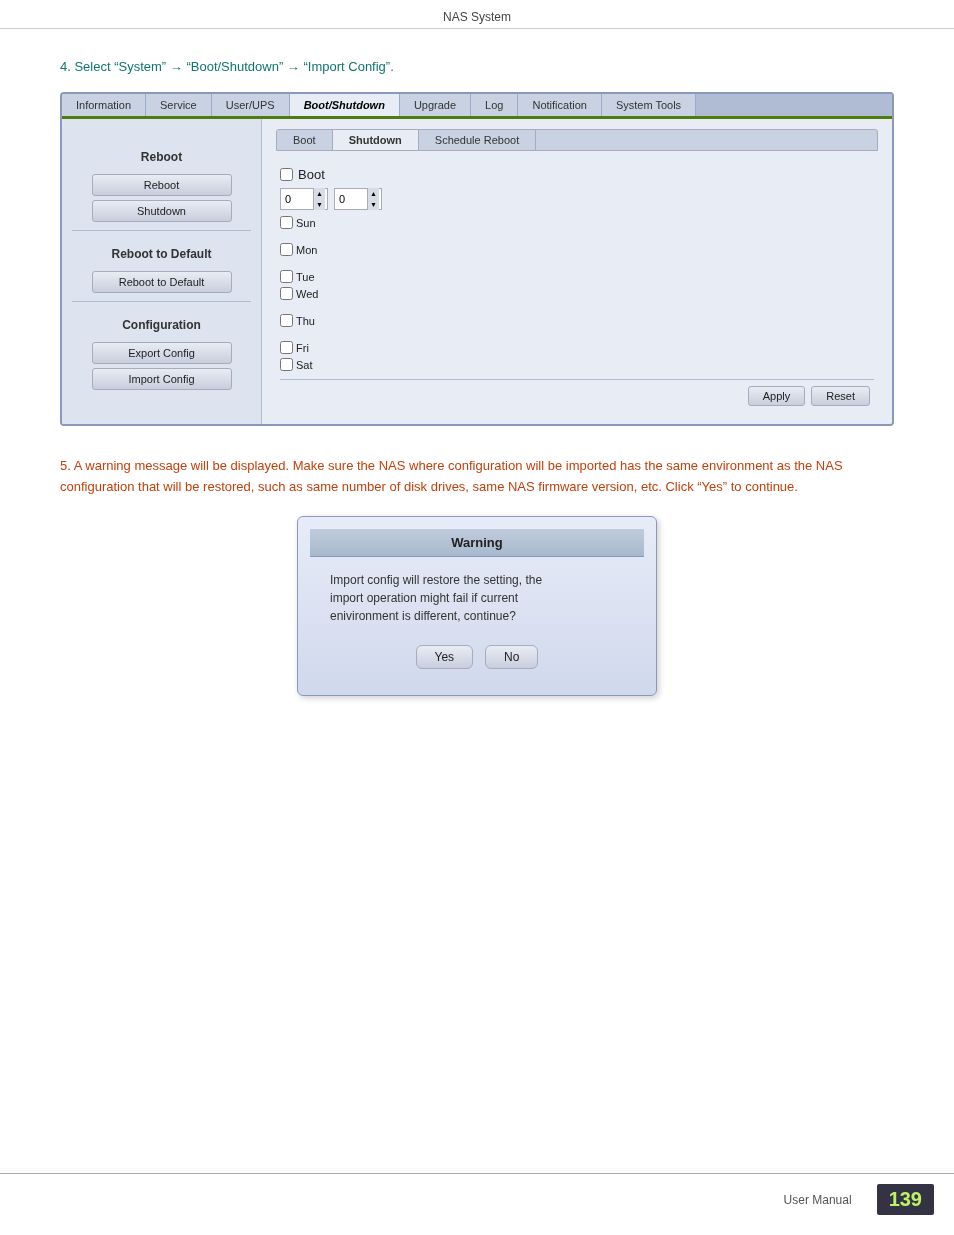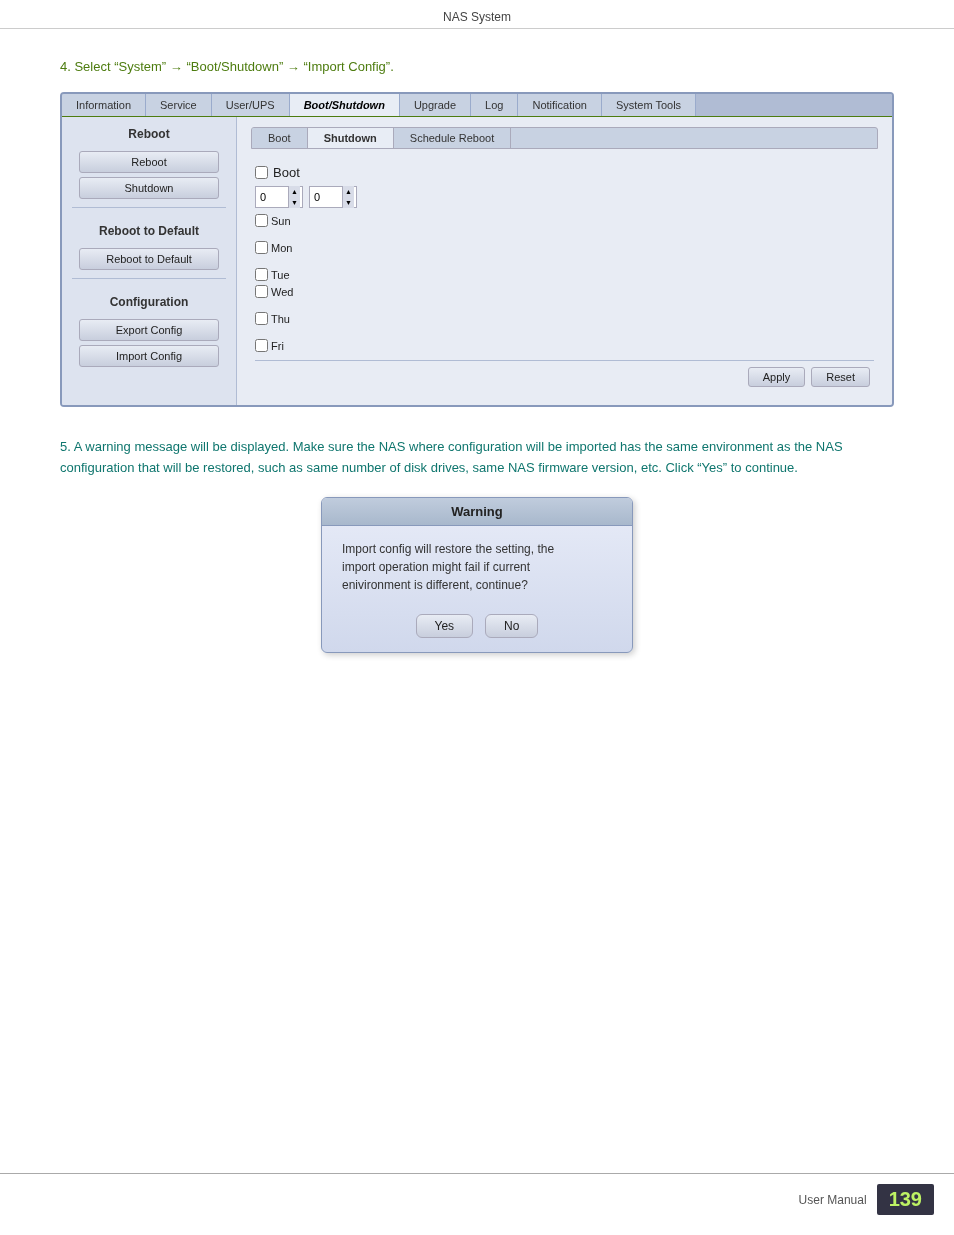--- a/index.html
+++ b/index.html
@@ -23,38 +23,38 @@
     }
 
     
     .content {
       padding: 30px 60px;
     }
 
     
     .step-instruction {
       font-size: 13px;
-      color: #4d7c0f;
+      color: #0f766e;
       margin-bottom: 18px;
     }
 
     
     .nas-panel {
       border: 2px solid #8899bb;
       border-radius: 4px;
       background: #d0d8e8;
       margin-bottom: 30px;
       overflow: hidden;
     }
 
     
     .tab-bar {
       display: flex;
       background: #b0bcd4;
-      border-bottom: 1px solid #4d7c0f;
+      border-bottom: 3px solid #4d7c0f;
       padding: 0;
     }
     .tab {
       padding: 5px 14px;
       font-size: 11px;
       color: #333;
       cursor: pointer;
       border-right: 1px solid #9aabcc;
       background: #c8d2e2;
       white-space: nowrap;
@@ -67,25 +67,25 @@
     }
 
     
     .panel-body {
       display: flex;
       background: #e8ecf4;
     }
 
     
     .left-sidebar {
-      width: 175px;
+      width: 200px;
       min-width: 160px;
       background: #dde3ef;
       border-right: 1px solid #b0bcd4;
-      padding: 2px 0;
+      padding: 23px 0;
     }
 
     .sidebar-section-title {
       text-align: center;
       font-size: 12px;
       font-weight: bold;
       color: #333;
       padding: 8px 4px 6px;
     }
 
@@ -218,33 +218,33 @@
       background: linear-gradient(to bottom, #e8ecf4, #c8cedd);
       border: 1px solid #aab;
       border-radius: 3px;
       cursor: pointer;
       color: #222;
     }
 
     
     .step5-text {
       font-size: 13px;
-      color: #0f766e;
+      color: #c2410c;
       margin-bottom: 18px;
       line-height: 1.6;
     }
 
     
     .warning-dialog {
       background: linear-gradient(to bottom, #e8ecf8, #d0d8ec);
       border: 1px solid #8899bb;
       border-radius: 6px;
-      width: 312px;
+      width: 360px;
       margin: 0 auto 40px;
-      padding: 0;
+      padding: 12px;
       box-shadow: 2px 2px 6px rgba(0,0,0,0.2);
       overflow: hidden;
     }
     .warning-title-bar {
       background: linear-gradient(to bottom, #c0ccdd, #a8b8cc);
       text-align: center;
       padding: 6px 10px;
       font-size: 13px;
       font-weight: bold;
       color: #222;
@@ -277,21 +277,21 @@
       position: absolute;
       bottom: 20px;
       right: 0;
       left: 0;
       border-top: 1px solid #aaa;
       padding-top: 10px;
       display: flex;
       justify-content: flex-end;
       align-items: center;
       padding-right: 20px;
-      gap: 10px;
+      gap: 25px;
     }
     .footer-text {
       font-size: 12px;
       color: #555;
     }
     .footer-page-badge {
       background: #334;
       color: #bef264;
       font-size: 20px;
       font-weight: bold;
@@ -391,20 +391,26 @@
             </label>
             <label>
               <input type="checkbox" style="">
               <span>Thu</span>
             </label>
             <label>
               <input type="checkbox" style="">
               <span>Fri</span>
             </label>
           </div>
+          <div class="day-row">
+            <label>
+              <input type="checkbox" style="">
+              <span>Sat</span>
+            </label>
+          </div>
 
           <div class="action-bar">
             <button class="action-btn">Apply</button>
             <button class="action-btn">Reset</button>
           </div>
         </div>
 
       </div>
     </div>
   </div>

